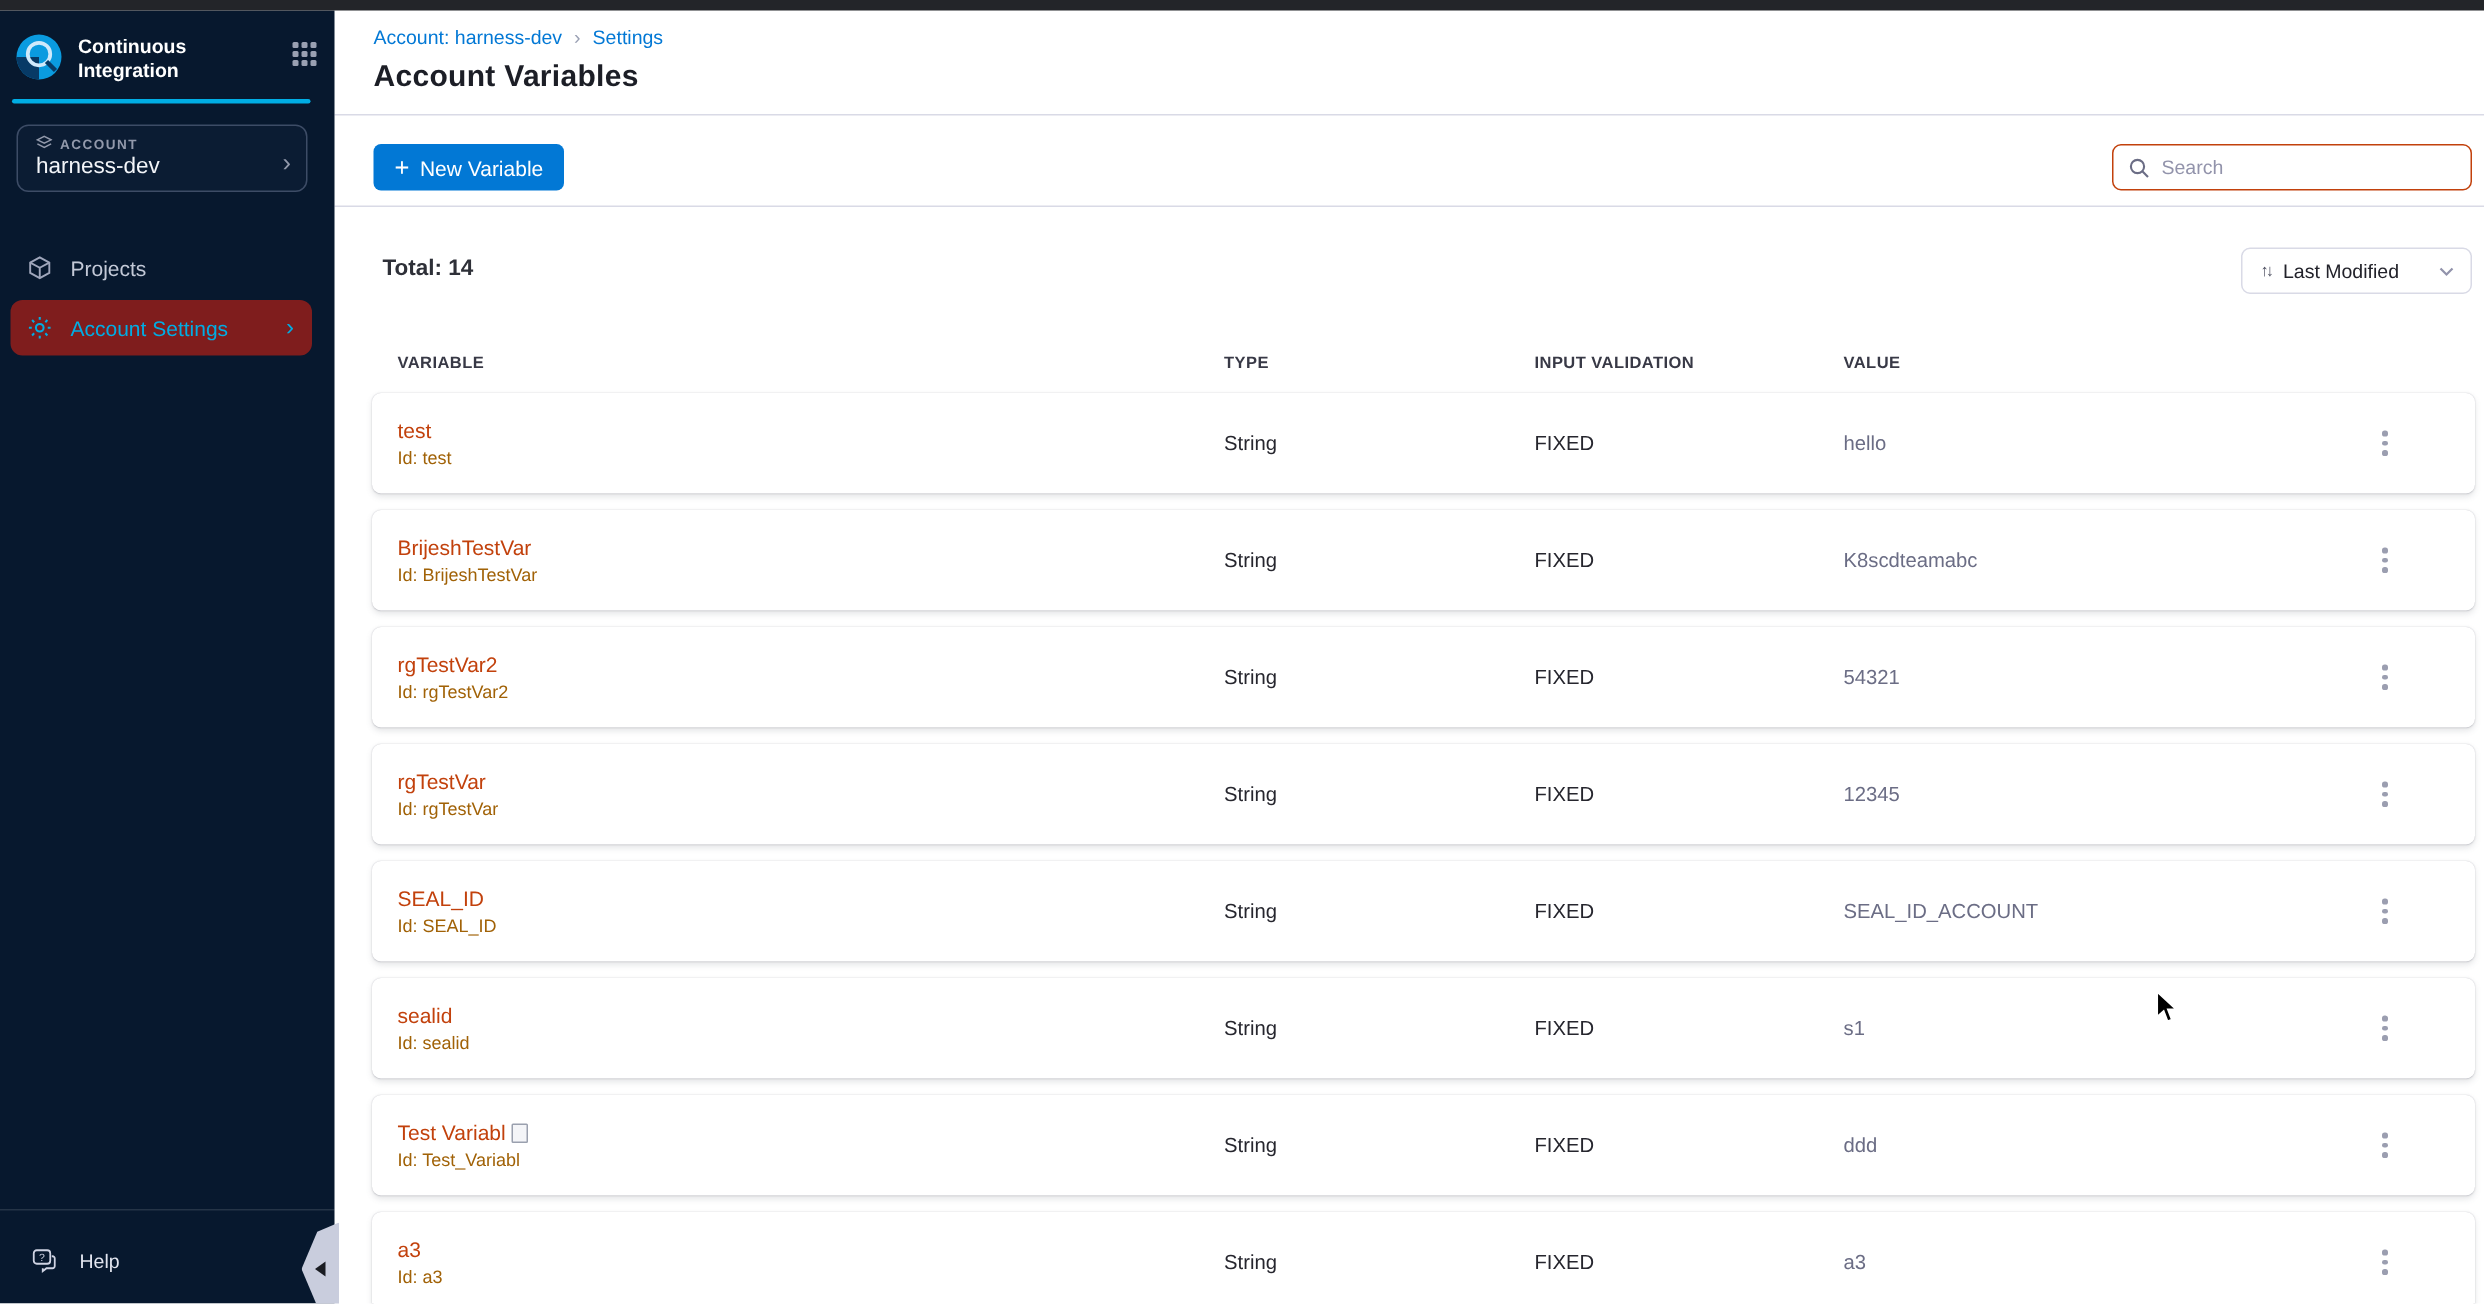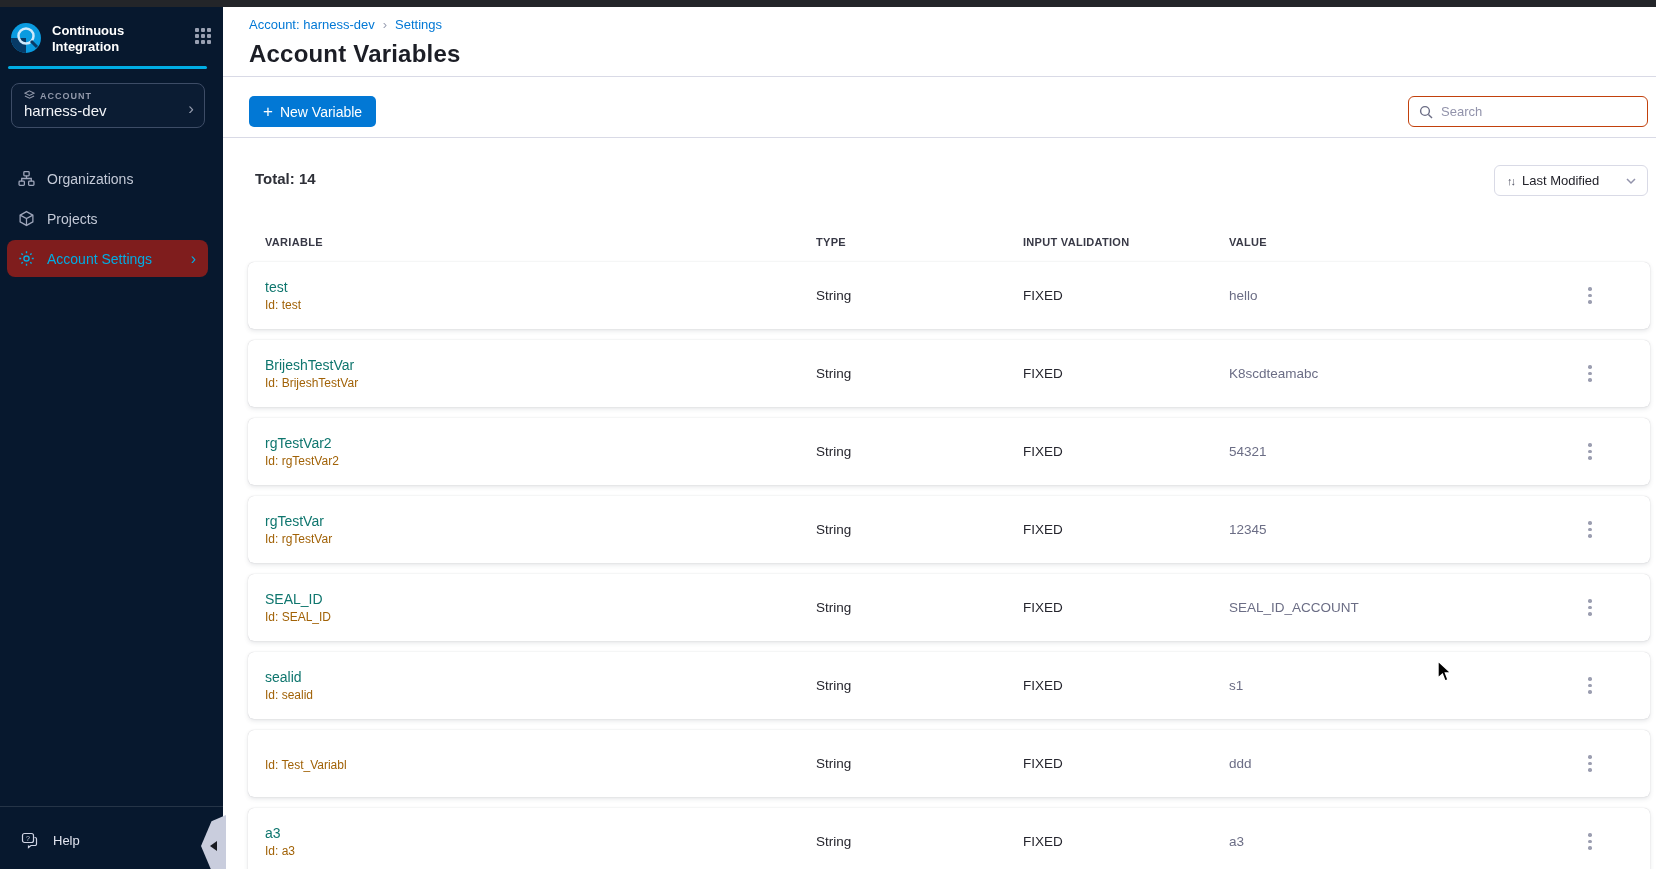--- a/index.html
+++ b/index.html
@@ -35,21 +35,21 @@
   .help-row { position:absolute; left:21px; top:825px; display:flex; align-items:center; gap:15px; color:#e2e5ef; font-size:13px; cursor:pointer; }
 
   .collapse-tab { position:absolute; left:201px; top:808px; width:25px; height:62px; background:#c9cddd; clip-path:polygon(100% 0, 100% 100%, 42% 90%, 0 50%, 42% 10%); cursor:pointer; display:flex; align-items:center; }
   .collapse-tab .tri { width:0; height:0; border-top:5px solid transparent; border-bottom:5px solid transparent; border-right:7px solid #1a1c22; margin-left:9px; }
 
   
   .main { position:absolute; left:223px; top:7px; width:1433px; height:862px; background:#ffffff; }
   .breadcrumb { position:absolute; left:26px; top:10px; font-size:13px; display:flex; align-items:center; gap:8px; }
   .breadcrumb a { color:#0278d5; text-decoration:none; cursor:pointer; }
   .crumb-sep { color:#9ba1b4; font-size:13px; }
-  .page-title { position:absolute; left:26px; top:33px; font-size:24px; font-weight:bold; color:#1c1e26; letter-spacing:0.2px; }
+  .page-title { position:absolute; left:26px; top:33px; font-size:20px; font-weight:bold; color:#1c1e26; letter-spacing:0.2px; }
   .hr1 { position:absolute; left:0; top:69px; width:1433px; height:1px; background:#d9dae6; }
   .hr2 { position:absolute; left:0; top:130px; width:1433px; height:1px; background:#d9dae6; }
 
   .btn-new { position:absolute; left:26px; top:89px; height:31px; padding:0 14px; background:#0278d5; color:#ffffff; font-size:14px; font-weight:500; border:none; border-radius:5px; display:flex; align-items:center; gap:7px; cursor:pointer; font-family:inherit; }
   .btn-new .plus { font-size:17px; font-weight:400; line-height:1; margin-top:-1px; }
 
   .search-wrap { position:absolute; right:8px; top:89px; width:240px; height:31px; border:1px solid #c2410c; border-radius:6px; background:#fff; display:flex; align-items:center; padding:0 10px; }
   .search-wrap input { border:none; outline:none; font-size:13px; color:#22222a; width:100%; margin-left:8px; font-family:inherit; background:transparent; }
   .search-wrap input::placeholder { color:#9293ab; }
 
@@ -57,21 +57,21 @@
   .sort-dd { position:absolute; right:8px; top:158px; width:154px; height:31px; border:1px solid #d9dae6; border-radius:6px; background:#fff; display:flex; align-items:center; padding:0 10px 0 12px; cursor:pointer; }
   .sort-arrows { font-size:11px; color:#4f5162; letter-spacing:-2px; margin-right:8px; }
   .sort-label { font-size:13px; color:#22222a; font-weight:500; }
   .sort-chev { margin-left:auto; }
 
   .cols-header { position:absolute; left:25px; right:6px; top:229px; display:grid; grid-template-columns:551px 207px 206px 1fr 120px; padding-left:17px; }
   .cols-header span { font-size:11px; font-weight:bold; color:#383946; letter-spacing:0.3px; }
 
   .rows { position:absolute; left:25px; right:6px; top:255px; }
   .row-card { background:#ffffff; border-radius:6px; height:67px; margin-bottom:11px; display:grid; grid-template-columns:551px 207px 206px 1fr 120px; align-items:center; padding-left:17px; box-shadow:0 0 1px rgba(40,41,61,0.28), 0 2px 4px rgba(96,97,112,0.16); cursor:pointer; }
-  .cell-name .v-name { font-size:14px; color:#0f766e; font-weight:500; display:flex; align-items:center; gap:4px; }
+  .cell-name .v-name { font-size:14px; color:#c2410c; font-weight:500; display:flex; align-items:center; gap:4px; }
   .cell-name .v-id { font-size:12px; color:#a16207; margin-top:3px; }
   .tofu { display:inline-block; width:11px; height:13px; border:1px solid #9aa0ae; border-radius:1px; background:#f4f5f8; }
   .v-type, .v-validation { font-size:13.5px; color:#26262e; }
   .v-value { font-size:13.5px; color:#6b6d85; }
   .menu-cell { display:flex; justify-content:center; }
   .dots { display:flex; flex-direction:column; gap:3px; padding:6px; cursor:pointer; }
   .dots i { width:3.5px; height:3.5px; border-radius:50%; background:#9b9eb0; }
 
   
   .cursor { position:absolute; left:1437px; top:660px; z-index:99; pointer-events:none; }
@@ -125,31 +125,20 @@
     <div class="account-name-row">
       <span class="account-name">harness-dev</span>
       <span class="account-chev">›</span>
     </div>
   </div>
 
   <div class="sb-nav">
     <div class="sb-item">
       <span class="sb-icon">
         <svg width="17" height="17" viewBox="0 0 16 16" fill="none" stroke="#9fa6bb" stroke-width="1.2">
-          <rect x="5.5" y="1.5" width="5" height="4" rx="0.8"></rect>
-          <rect x="1" y="10.5" width="5" height="4" rx="0.8"></rect>
-          <rect x="10" y="10.5" width="5" height="4" rx="0.8"></rect>
-          <path d="M8 5.5 V8 M3.5 10.5 V8 H12.5 V10.5"></path>
-        </svg>
-      </span>
-      <span>Organizations</span>
-    </div>
-    <div class="sb-item">
-      <span class="sb-icon">
-        <svg width="17" height="17" viewBox="0 0 16 16" fill="none" stroke="#9fa6bb" stroke-width="1.2">
           <path d="M8 1.5 L14 4.8 L14 11.2 L8 14.5 L2 11.2 L2 4.8 Z"></path>
           <path d="M2 4.8 L8 8 L14 4.8 M8 8 V14.5"></path>
         </svg>
       </span>
       <span>Projects</span>
     </div>
     <div class="sb-item selected">
       <span class="sb-icon">
         <svg width="17" height="17" viewBox="0 0 16 16" fill="none" stroke="#00ade4" stroke-width="1.3">
           <circle cx="8" cy="8" r="2.4"></circle>
@@ -322,20 +311,21 @@
       <span class="dots">
             <i></i>
             <i></i>
             <i></i>
           </span>
     </div>
   </div>
 
   <div class="row-card">
     <div class="cell-name">
+      <div class="v-name">Test Variabl<span class="tofu"></span></div>
       <div class="v-id">Id: Test_Variabl</div>
     </div>
     <div class="v-type">String</div>
     <div class="v-validation">FIXED</div>
     <div class="v-value">ddd</div>
     <div class="menu-cell">
       <span class="dots">
             <i></i>
             <i></i>
             <i></i>

